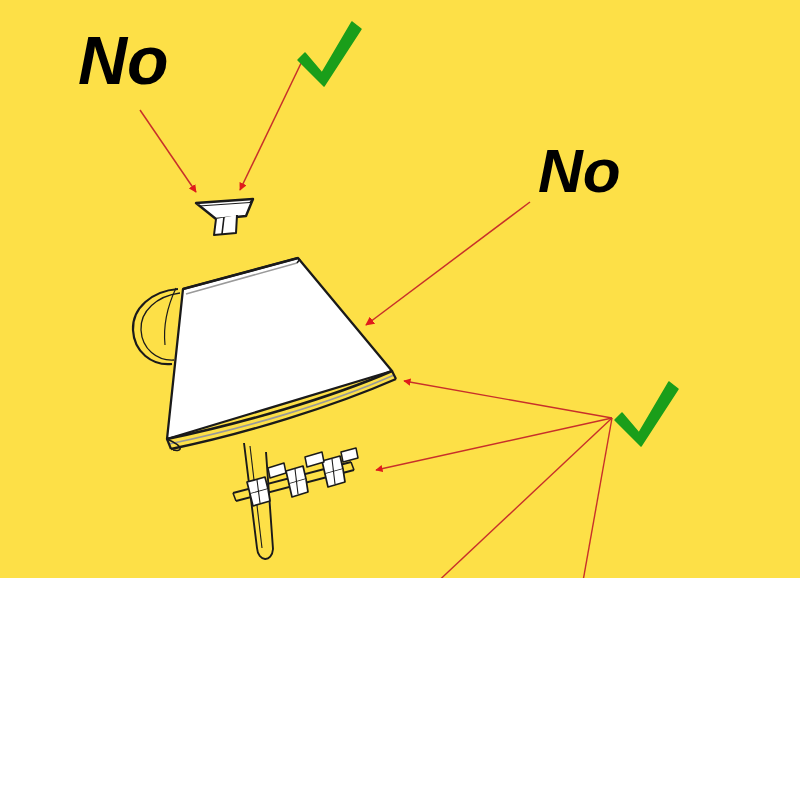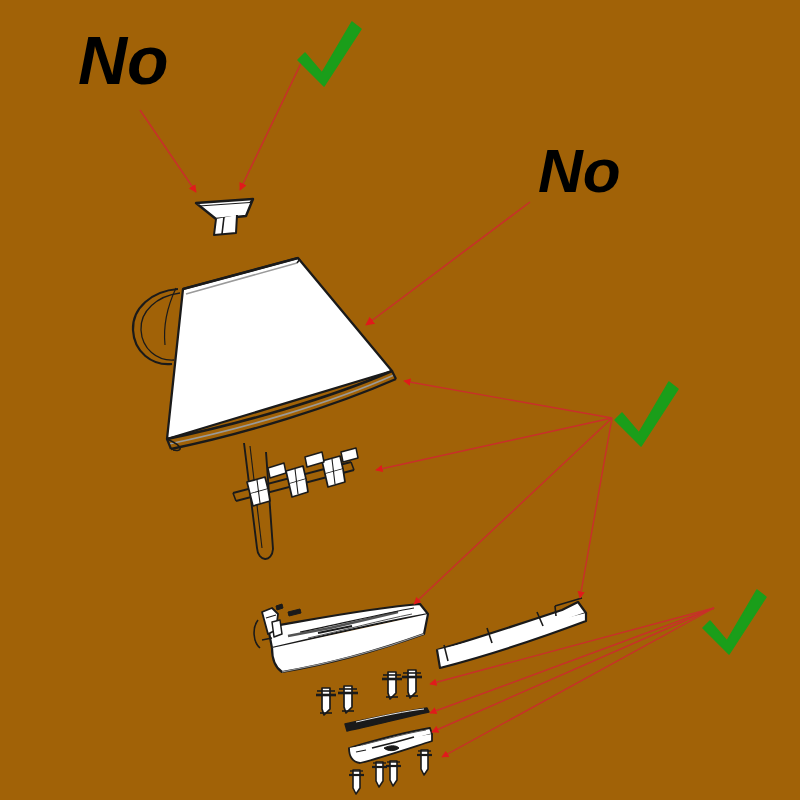--- a/index.html
+++ b/index.html
@@ -7,22 +7,22 @@
     margin: 0;
     padding: 0;
     background: #ffffff;
   }
   body {
     font-family: "Liberation Sans", sans-serif;
   }
   #canvas-wrap {
     position: relative;
     width: 800px;
-    height: 800px;
-    background: #a16207;
+    height: 578px;
+    background: #fde047;
     overflow: hidden;
   }
   #diagram {
     position: absolute;
     top: 0;
     left: 0;
     width: 800px;
     height: 800px;
   }
   .no-label {

